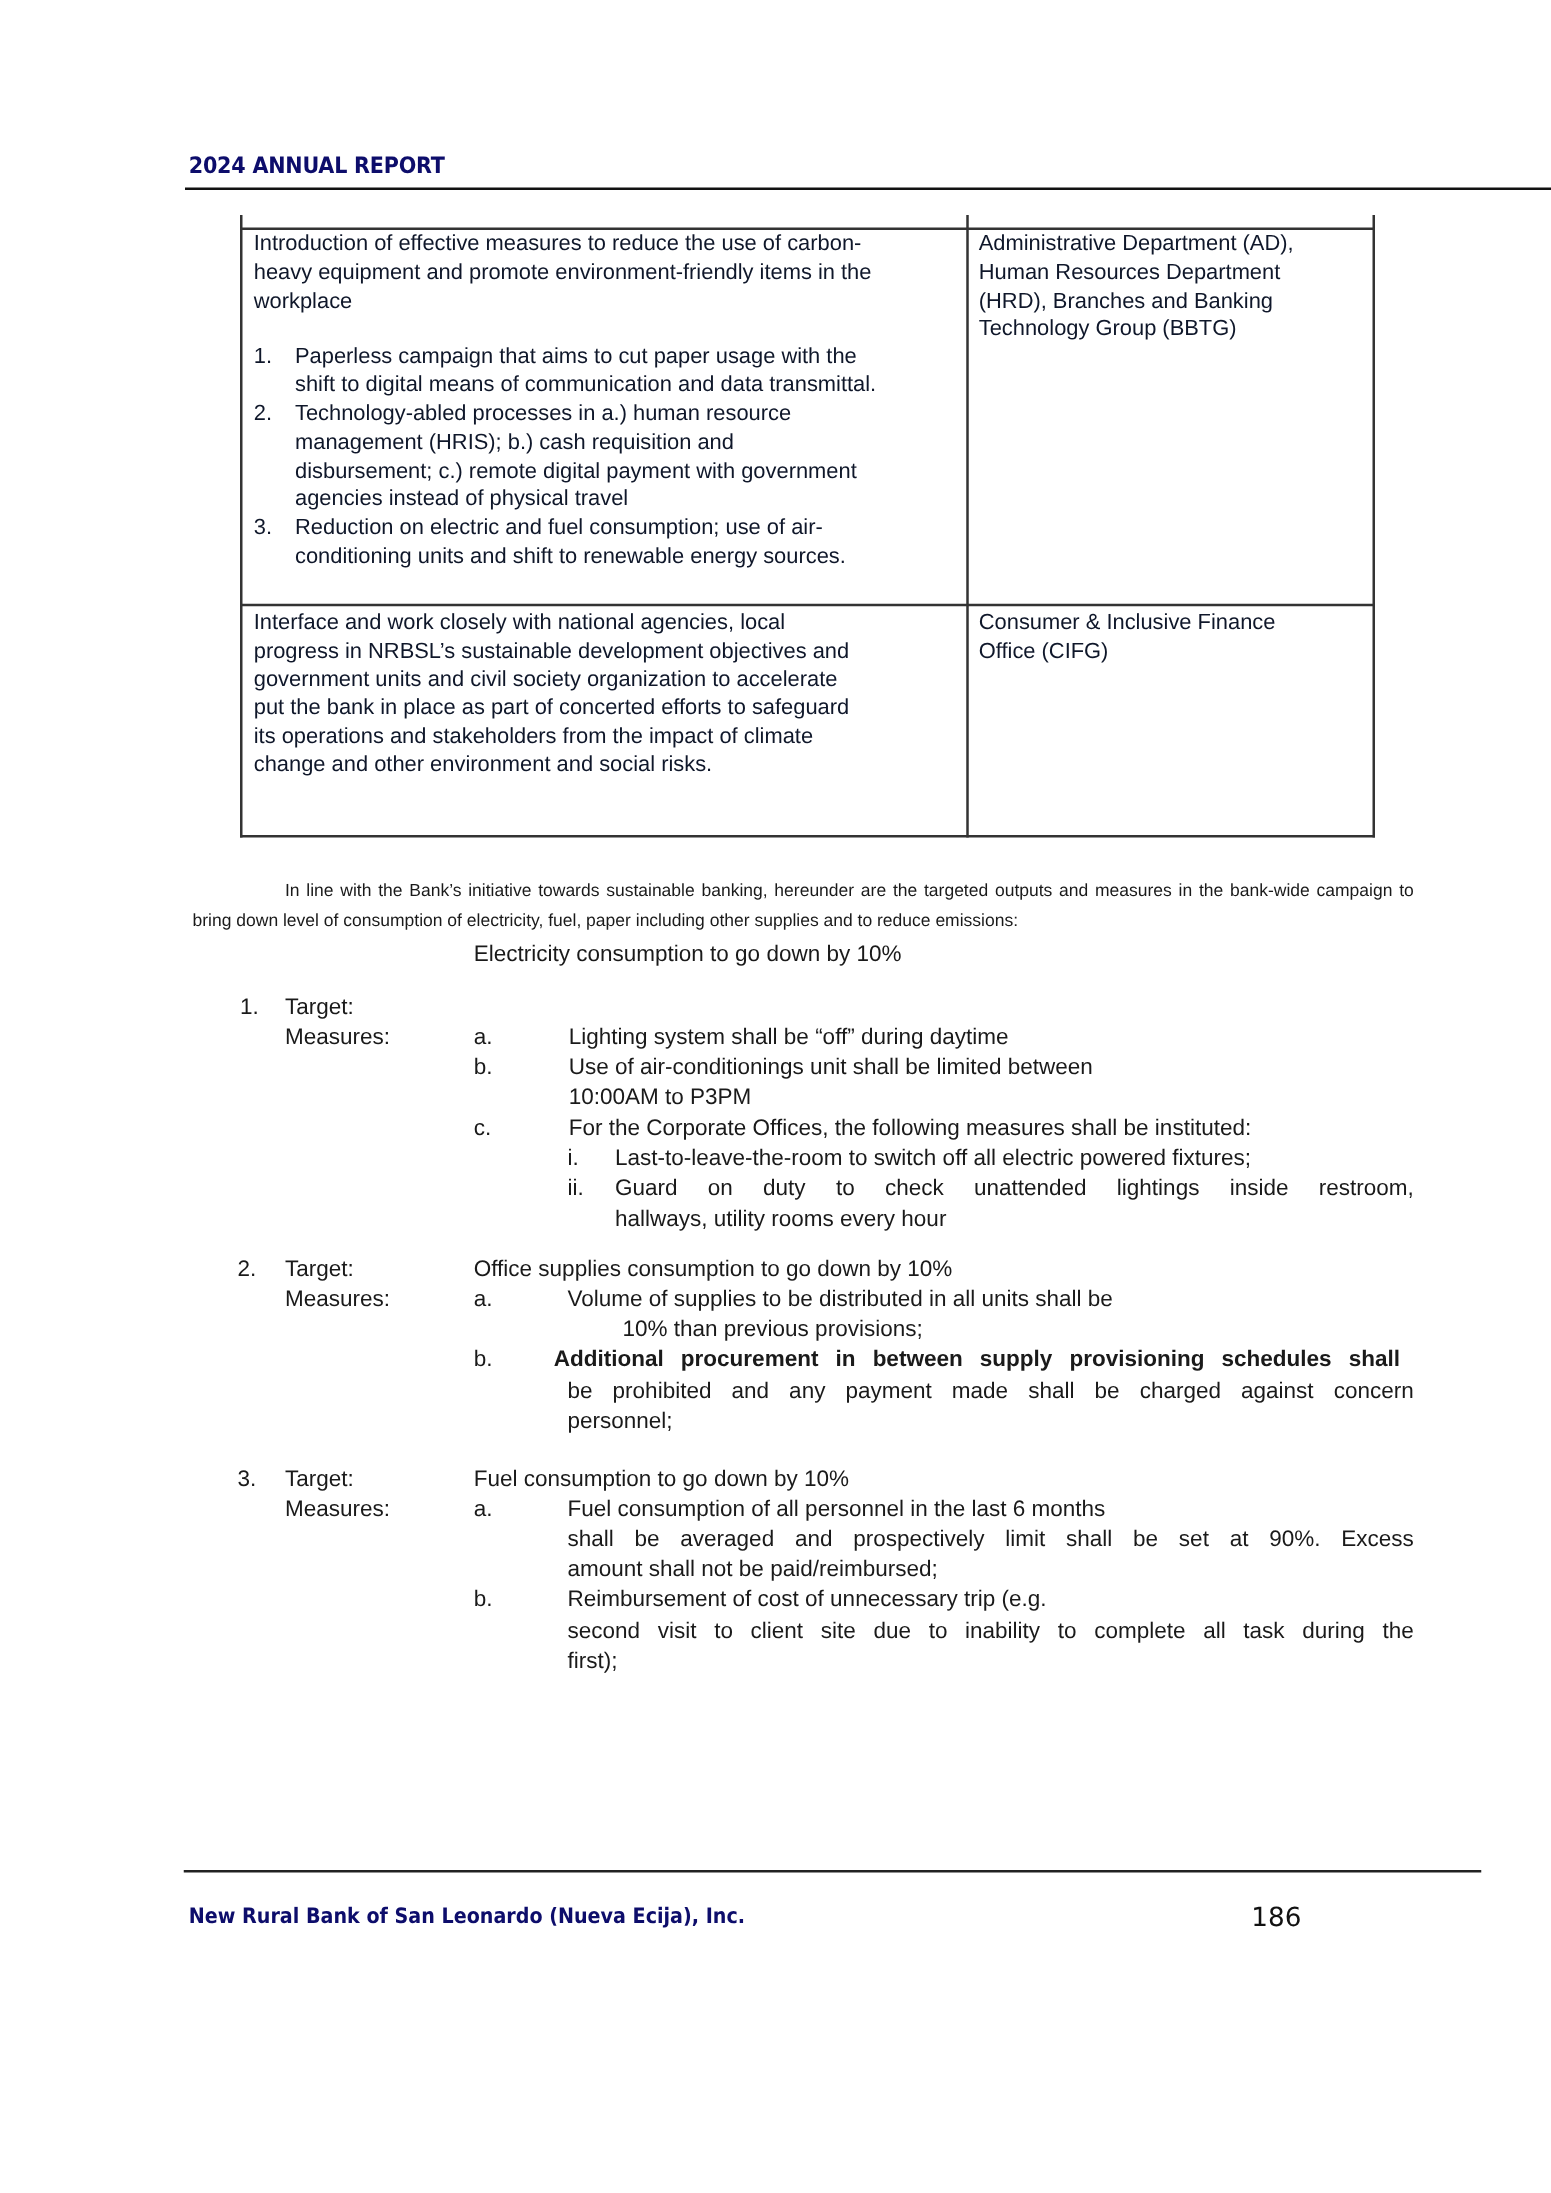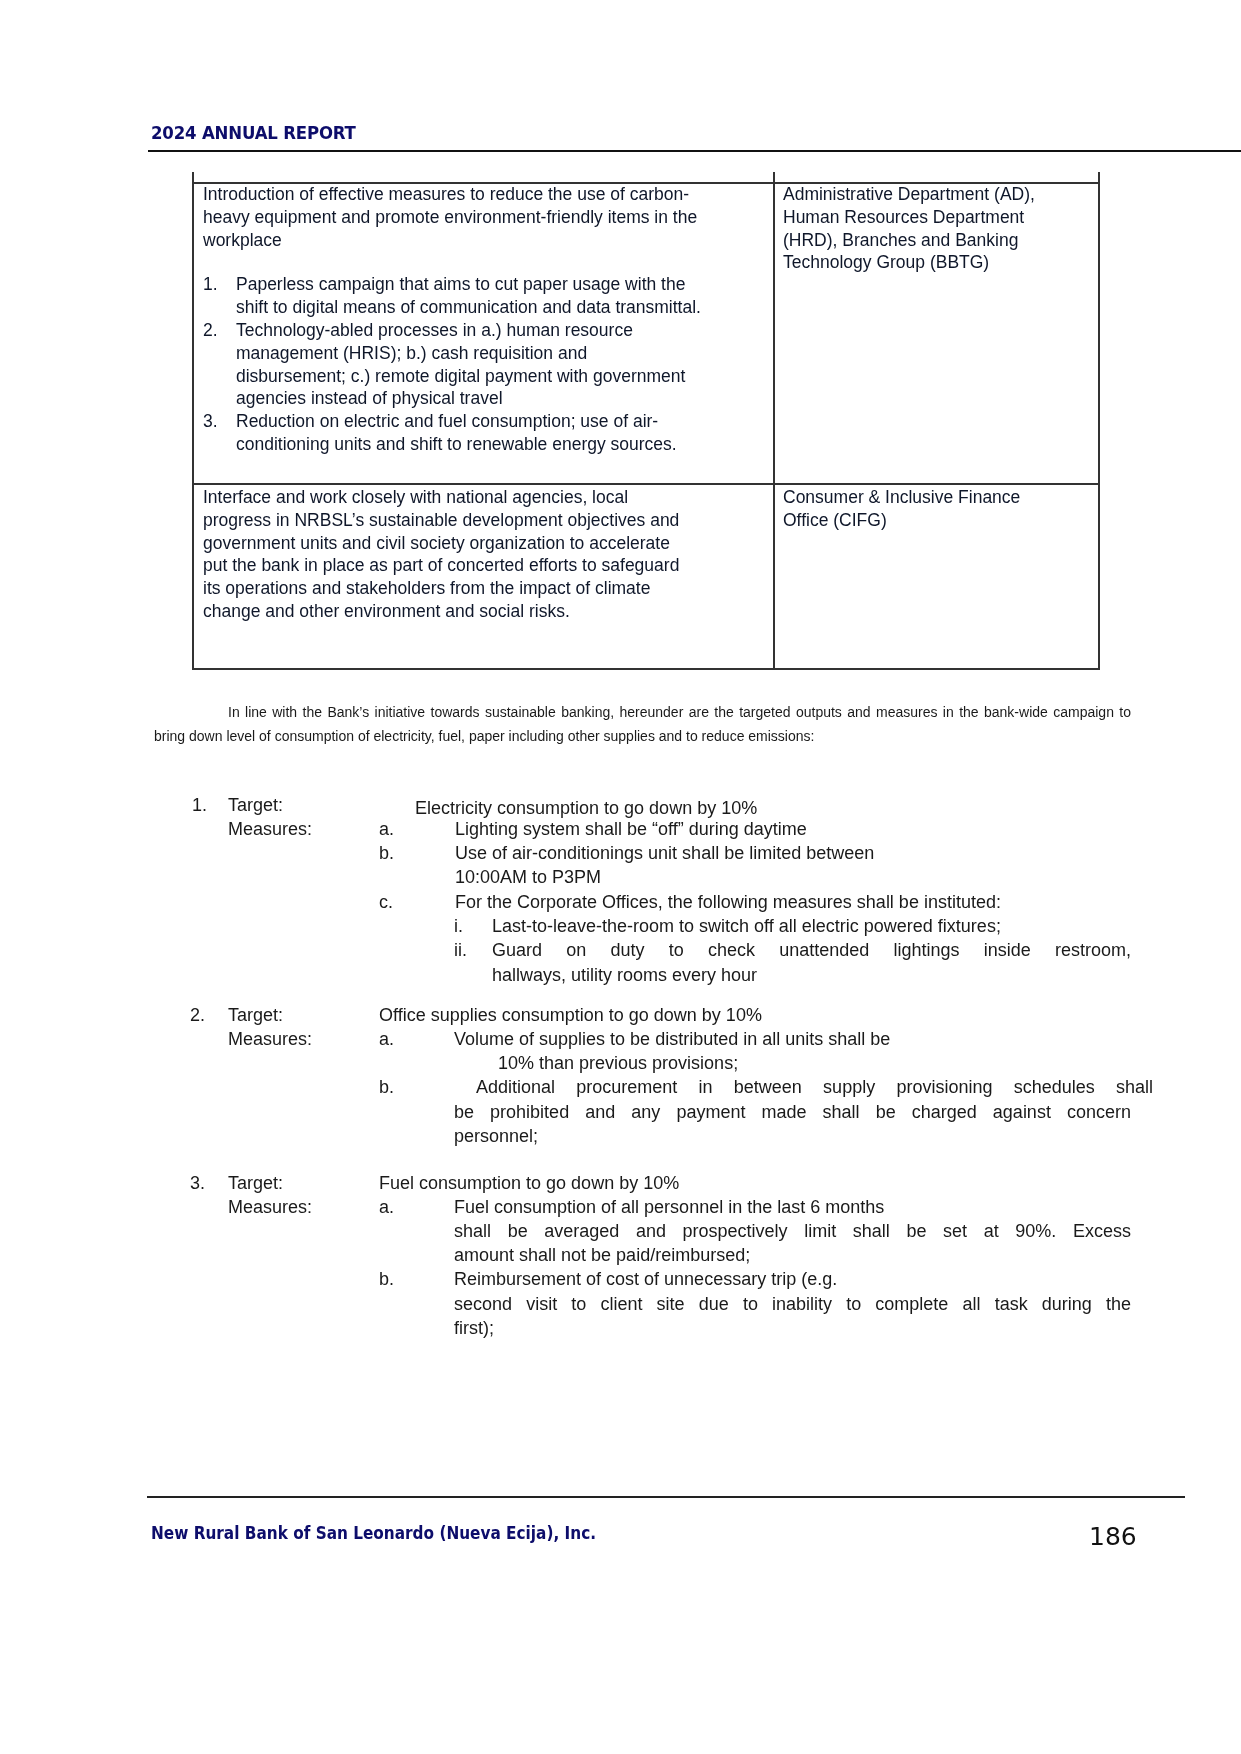--- a/index.html
+++ b/index.html
@@ -5,21 +5,21 @@
   html, body { margin:0; padding:0; background:#ffffff; }
   body { width:1241px; height:1754px; position:relative; overflow:hidden;
          font-family:"Liberation Sans", sans-serif; color:#1a1a1a; }
   .abs { position:absolute; }
   .hdr-title { left:151px; top:122px; font-family:"DejaVu Sans", sans-serif; font-weight:bold;
                font-size:18px; color:#0d0d6b; letter-spacing:-0.2px; transform:scaleX(0.92); transform-origin:left; }
   .hdr-rule { left:148px; top:150px; width:1093px; height:2px; background:#111; }
   .ftr-rule { left:147px; top:1496px; width:1038px; height:2px; background:#222; }
   .ftr-title { left:151px; top:1523px; font-family:"DejaVu Sans", sans-serif; font-weight:bold;
                font-size:17px; color:#0d0d6b; transform:scaleX(0.9); transform-origin:left; }
-  .ftr-page { left:1089px; top:1522px; font-family:"DejaVu Sans", sans-serif; font-size:25px; color:#111;text-align:center; }
+  .ftr-page { left:1001px; top:1522px; font-family:"DejaVu Sans", sans-serif; font-size:21px; color:#111;text-align:center; }
 
   
   .tbl-line { background:#333; }
   .cell { font-size:17.5px; line-height:22.8px; color:#0f172a; }
   .cell ol { margin:0; padding:0; list-style:none; }
   .cell li { position:relative; padding-left:33px; }
   .cell li .num { position:absolute; left:0; top:0; }
 
   
   .para { left:154px; top:700px; width:977px; font-size:14px; line-height:24px; text-align:justify; }
@@ -90,21 +90,21 @@
   </div>
 </div>
 
 <div class="abs para"><span class="indent"></span><span>In line with the Bank’s initiative towards sustainable banking, hereunder are the targeted outputs and measures in the bank-wide campaign to bring down level of consumption of electricity, fuel, paper including other supplies and to reduce emissions:</span></div>
 
 <div class="tgt">
 
   <div>
     <div class="row" style="left:192px;top:793px;">1.</div>
     <div class="row" style="left:228px;top:793px;">Target:</div>
-    <div class="row" style="left:379px;top:796px;margin-left:36px;">Electricity consumption to go down by 10%</div>
+    <div class="row" style="left:379px;top:751px;">Electricity consumption to go down by 10%</div>
     <div class="row" style="left:228px;top:817px;">Measures:</div>
 
     <div class="row" style="left:379px;top:817px;">a.</div>
     <div class="row" style="left:455px;top:817px;">Lighting system shall be “off” during daytime</div>
 
     <div class="row" style="left:379px;top:841px;">b.</div>
     <div class="row" style="left:455px;top:841px;">Use of air-conditionings unit shall be limited between</div>
     <div class="row" style="left:455px;top:865px;">10:00AM to P3PM</div>
 
     <div class="row" style="left:379px;top:890px;">c.</div>
@@ -122,21 +122,21 @@
     <div class="row" style="left:190px;top:1003px;">2.</div>
     <div class="row" style="left:228px;top:1003px;">Target:</div>
     <div class="row" style="left:379px;top:1003px;">Office supplies consumption to go down by 10%</div>
     <div class="row" style="left:228px;top:1027px;">Measures:</div>
 
     <div class="row" style="left:379px;top:1027px;">a.</div>
     <div class="row" style="left:454px;top:1027px;">Volume of supplies to be distributed in all units shall be</div>
     <div class="row" style="left:454px;top:1051px;margin-left:44px;">10% than previous provisions;</div>
 
     <div class="row" style="left:379px;top:1075px;">b.</div>
-    <div class="row just" style="left:476px;top:1075px;width:677px;">Additional procurement in between supply provisioning schedules shall</div>
+    <div class="row just" style="left:443px;top:1075px;width:677px;font-weight:bold;">Additional procurement in between supply provisioning schedules shall</div>
     <div class="row just" style="left:454px;top:1100px;width:677px;">be prohibited and any payment made shall be charged against concern</div>
     <div class="row" style="left:454px;top:1124px;">personnel;</div>
   </div>
 
   <div>
     <div class="row" style="left:190px;top:1171px;">3.</div>
     <div class="row" style="left:228px;top:1171px;">Target:</div>
     <div class="row" style="left:379px;top:1171px;">Fuel consumption to go down by 10%</div>
     <div class="row" style="left:228px;top:1195px;">Measures:</div>
 

